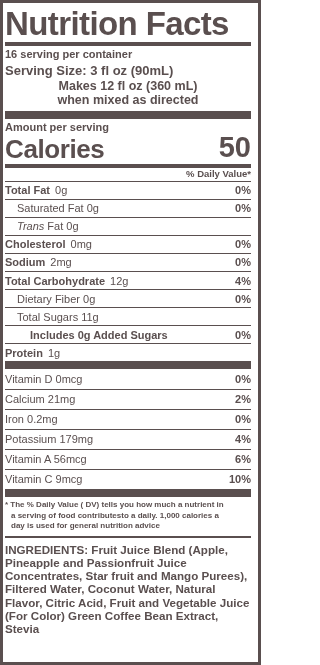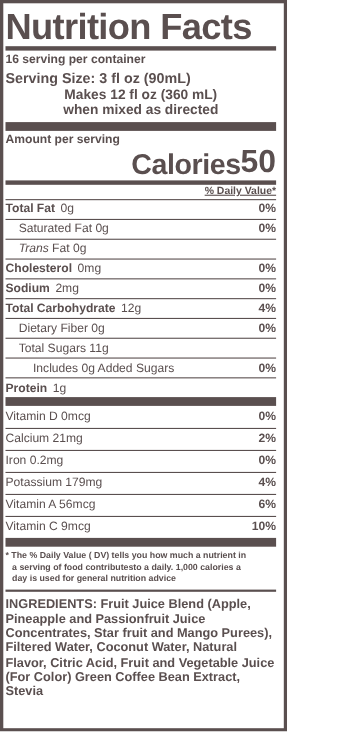--- a/index.html
+++ b/index.html
@@ -61,21 +61,21 @@
   
   .amt-per {
     font-size: 11px;
     font-weight: bold;
     padding: 2px 0 0 0;
     line-height: 1.1;
   }
   .cal-row {
     display: flex;
     align-items: flex-end;
-    justify-content: flex-end;
+    justify-content: space-between;
     padding: 0 0 2px 0;
   }
   .cal-label {
     font-size: 26px;
     font-weight: bold;
     line-height: 1;
     letter-spacing: -0.4px;
   }
   .cal-value {
     font-size: 29px;
@@ -83,39 +83,38 @@
     line-height: 1;
   }
 
   
   .dv-head {
     font-size: 9.5px;
     font-weight: bold;
     text-align: right;
     padding: 1px 0 1px 0;
     line-height: 1.1;
-    text-decoration: underline;
   }
 
   
   .nrow {
     display: flex;
     justify-content: space-between;
     align-items: baseline;
     font-size: 11px;
     line-height: 1.1;
     padding: 2.5px 0 2.5px 0;
     border-top: 1px solid #5a4f4f;
   }
   .nrow .nm { white-space: nowrap; }
   .nrow .pv { font-weight: bold; white-space: nowrap; }
   .bold { font-weight: bold; }
   .ital { font-style: italic; }
   .ind1 { padding-left: 12px; }
-  .ind2 { padding-left: 25px; }
+  .ind2 { padding-left: 25px; font-weight: bold; }
   .gap { display: inline-block; width: 5px; }
 
   .vrow {
     display: flex;
     justify-content: space-between;
     align-items: baseline;
     font-size: 11px;
     line-height: 1.1;
     padding: 3.5px 0 3.5px 0;
     border-top: 1px solid #5a4f4f;

